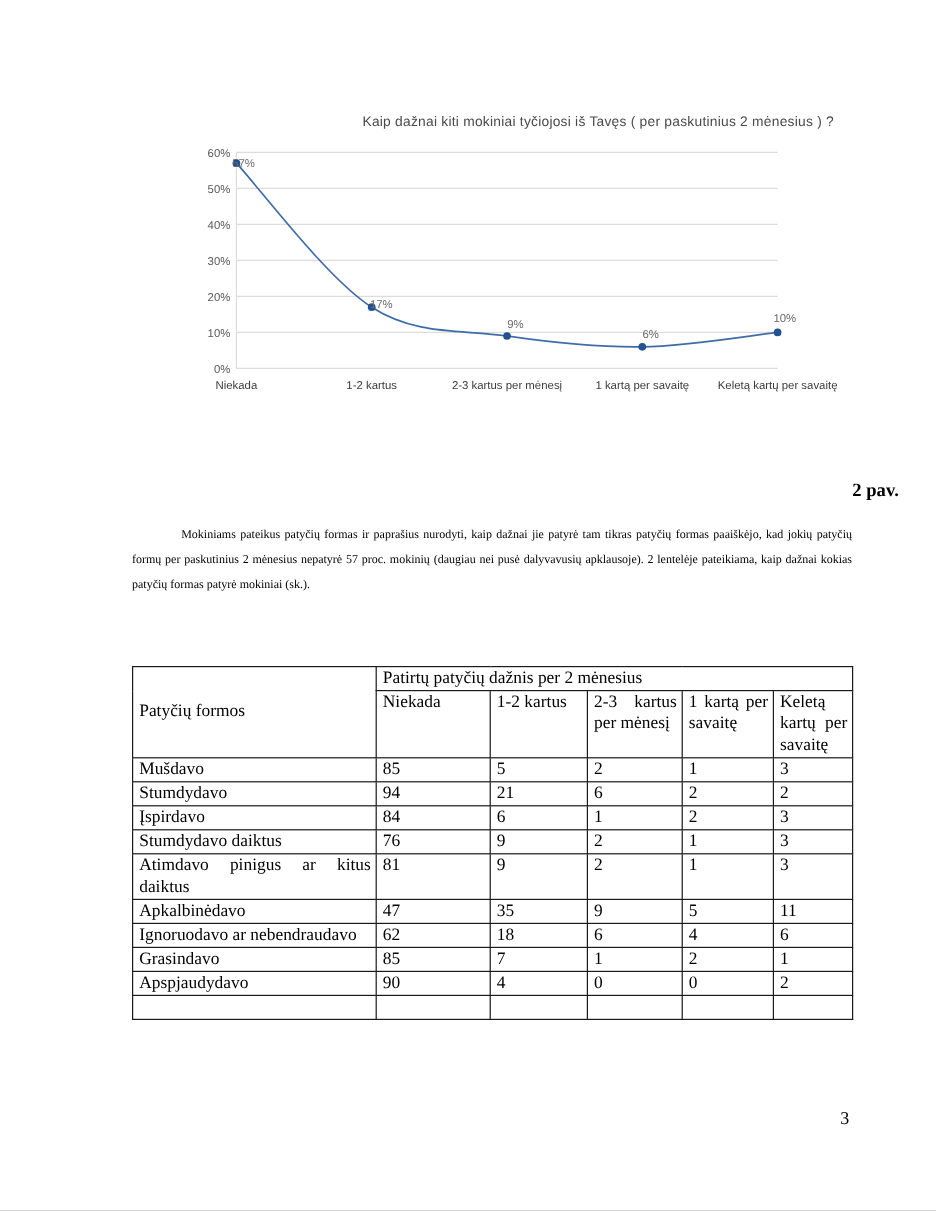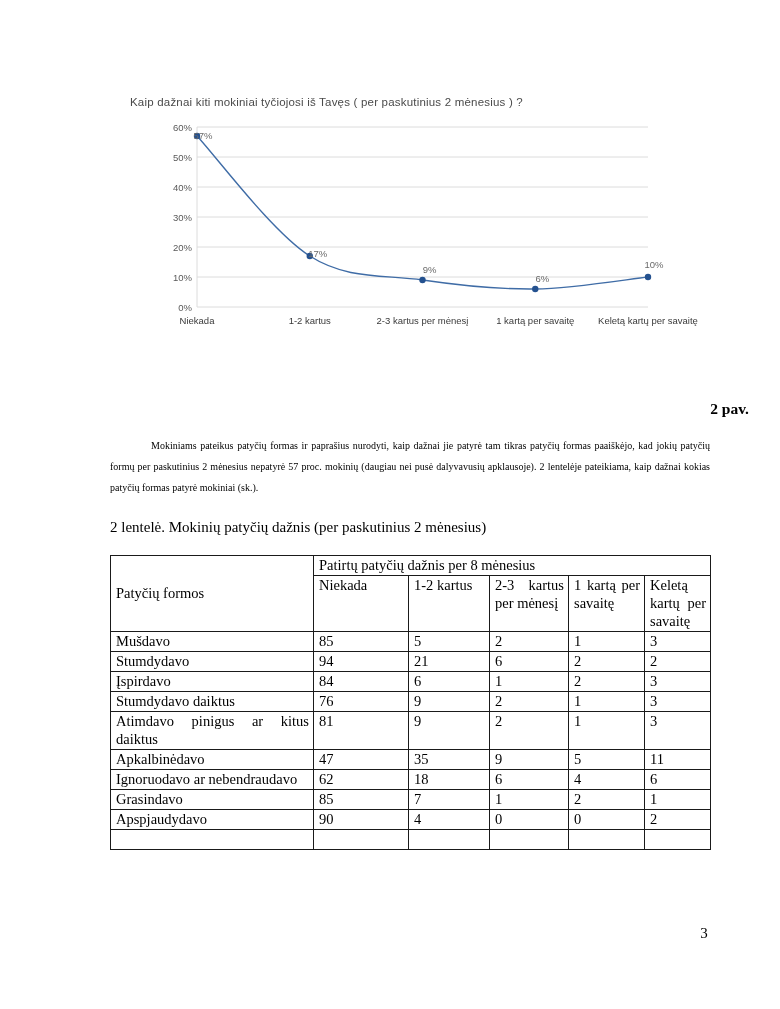--- a/index.html
+++ b/index.html
@@ -8,21 +8,21 @@
     width:780px;height:1009px;
     background:#ffffff;
     font-family:"Liberation Serif", serif;
     color:#000;
     overflow:hidden;
     margin:0 auto;
   }
   
   .chart-title{
     position:absolute;top:96px;left:130px;width:565px;
-    text-align:left;
+    text-align:right;
     font-family:"Liberation Sans", sans-serif;
     font-size:11.5px;color:#4a4a4a;
     letter-spacing:.2px;
   }
   .chart-svg{position:absolute;top:0;left:0;}
   
   .fig-caption{
     position:absolute;top:400px;left:149px;width:600px;
     text-align:right;font-weight:bold;font-size:15.5px;
   }
@@ -108,35 +108,34 @@
       <text x="309.75" y="324" text-anchor="middle" font-family="&quot;Liberation Sans&quot;,sans-serif" font-size="9.5" fill="#3a3a3a">1-2 kartus</text>
       <text x="422.5" y="324" text-anchor="middle" font-family="&quot;Liberation Sans&quot;,sans-serif" font-size="9.5" fill="#3a3a3a">2-3 kartus per mėnesį</text>
       <text x="535.25" y="324" text-anchor="middle" font-family="&quot;Liberation Sans&quot;,sans-serif" font-size="9.5" fill="#3a3a3a">1 kartą per savaitę</text>
       <text x="648" y="324" text-anchor="middle" font-family="&quot;Liberation Sans&quot;,sans-serif" font-size="9.5" fill="#3a3a3a">Keletą kartų per savaitę</text>
     </svg>
 
   <div class="fig-caption">2 pav.</div>
 
   <div class="para indent" id="p1">Mokiniams pateikus patyčių formas ir paprašius nurodyti, kaip dažnai jie patyrė tam tikras patyčių formas paaiškėjo, kad jokių patyčių formų per paskutinius 2 mėnesius nepatyrė 57 proc. mokinių (daugiau nei pusė dalyvavusių apklausoje). 2 lentelėje pateikiama, kaip dažnai kokias patyčių formas patyrė mokiniai (sk.).</div>
 
-  <div class="tbl-caption">2 lentelė. Mokinių patyčių dažnis (per paskutinius 2 mėnesius)</div>
 
   <table class="data-table">
     <colgroup>
       <col class="col-label">
         <col class="col-1">
         <col class="col-2">
       <col class="col-3">
         <col class="col-4">
         <col class="col-5">
     </colgroup>
     <thead>
       <tr>
         <th class="corner" rowspan="2">Patyčių formos</th>
-        <th colspan="5">Patirtų patyčių dažnis per 8 mėnesius</th>
+        <th colspan="5">Patirtų patyčių dažnis per 2 mėnesius</th>
       </tr>
       <tr>
         <th class="colhead">Niekada</th>
         <th class="colhead">1-2 kartus</th>
         <th class="colhead">2-3 kartus per mėnesį</th>
         <th class="colhead">1 kartą per savaitę</th>
         <th class="colhead">Keletą kartų per savaitę</th>
       </tr>
     </thead>
     <tbody id="table-body">

